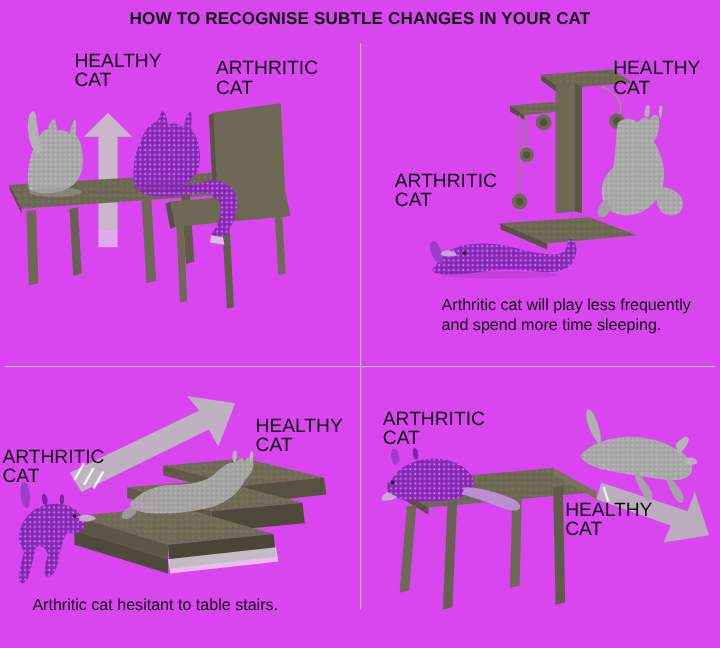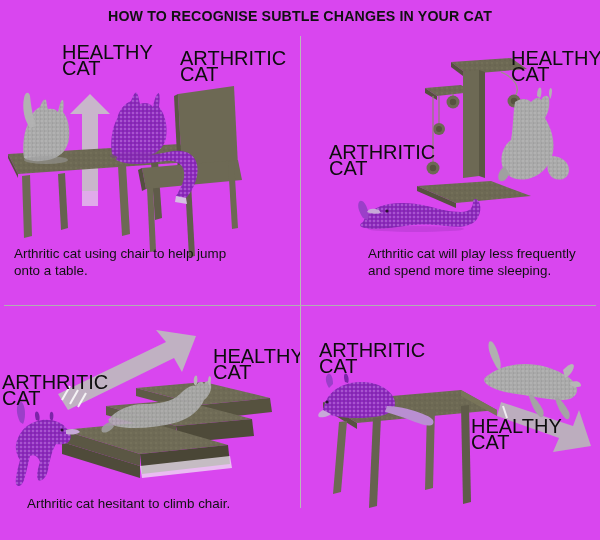--- a/index.html
+++ b/index.html
@@ -37,21 +37,21 @@
   #panel-bl{left:0;top:306px;width:300px;height:234px;}
   #panel-br{left:301px;top:306px;width:299px;height:234px;}
 
   .caption{
     position:absolute;
     font-size:13.4px;color:#111111;line-height:16.5px;
     white-space:pre-line;
   }
   .label{
     position:absolute;
-    font-size:20px;color:#0d0d0d;line-height:16px;
+    font-size:16px;color:#0d0d0d;line-height:16px;
     white-space:pre-line;
   }
   .scene{position:absolute;left:0;top:0;width:100%;height:100%;}
   svg{display:block;overflow:visible;}
 </style>
 </head>
 <body>
 
 <div id="poster">
 
@@ -129,22 +129,20 @@
         <path d="M176,160 L186,162 L187,168 L175,166 Z" fill="#d5c0e2"></path>
         <ellipse cx="136" cy="120" rx="26" ry="4" fill="#7a2ba0" opacity="0.35"></ellipse>
       </g>
     </svg>
 
     <div class="label" style="left:62px;top:8px;">HEALTHY
 CAT</div>
     <div class="label" style="left:180px;top:14px;">ARTHRITIC
 CAT</div>
 
-    <div class="caption" style="left:14px;top:210px;width:282px;">Arthritic cat using chair to help jump
- onto a table.</div>
   </div>
 
   <div class="panel" id="panel-tr">
     <svg class="scene" viewBox="0 0 299 269">
       <defs>
         <pattern id="spk-p2" width="4" height="4" patternUnits="userSpaceOnUse">
           <rect width="4" height="4" fill="#8e2bbe"></rect>
           <circle cx="1" cy="1" r="0.8" fill="#c98ae6"></circle>
           <circle cx="3" cy="3" r="0.7" fill="#6d1f96"></circle>
         </pattern>
@@ -293,21 +291,21 @@
         <path d="M66,124 C72,122 78,123 80,126 C76,129 70,129 66,128 Z" fill="#c7a9d8"></path>
         <circle cx="62" cy="124" r="1.5" fill="#2a1030"></circle>
       </g>
     </svg>
 
     <div class="label" style="left:2px;top:68px;">ARTHRITIC
 CAT</div>
     <div class="label" style="left:213px;top:42px;">HEALTHY
 CAT</div>
 
-    <div class="caption" style="left:27px;top:190px;width:268px;">Arthritic cat hesitant to climb chair.</div>
+    <div class="caption" style="left:27px;top:190px;width:268px;">Arthritic cat hesitant to table stairs.</div>
   </div>
 
   <div class="panel" id="panel-br">
     <svg class="scene" viewBox="0 0 299 234">
       <defs>
         <pattern id="spk-p4" width="4" height="4" patternUnits="userSpaceOnUse">
           <rect width="4" height="4" fill="#8e2bbe"></rect>
           <circle cx="1" cy="1" r="0.8" fill="#c98ae6"></circle>
           <circle cx="3" cy="3" r="0.7" fill="#6d1f96"></circle>
         </pattern>

